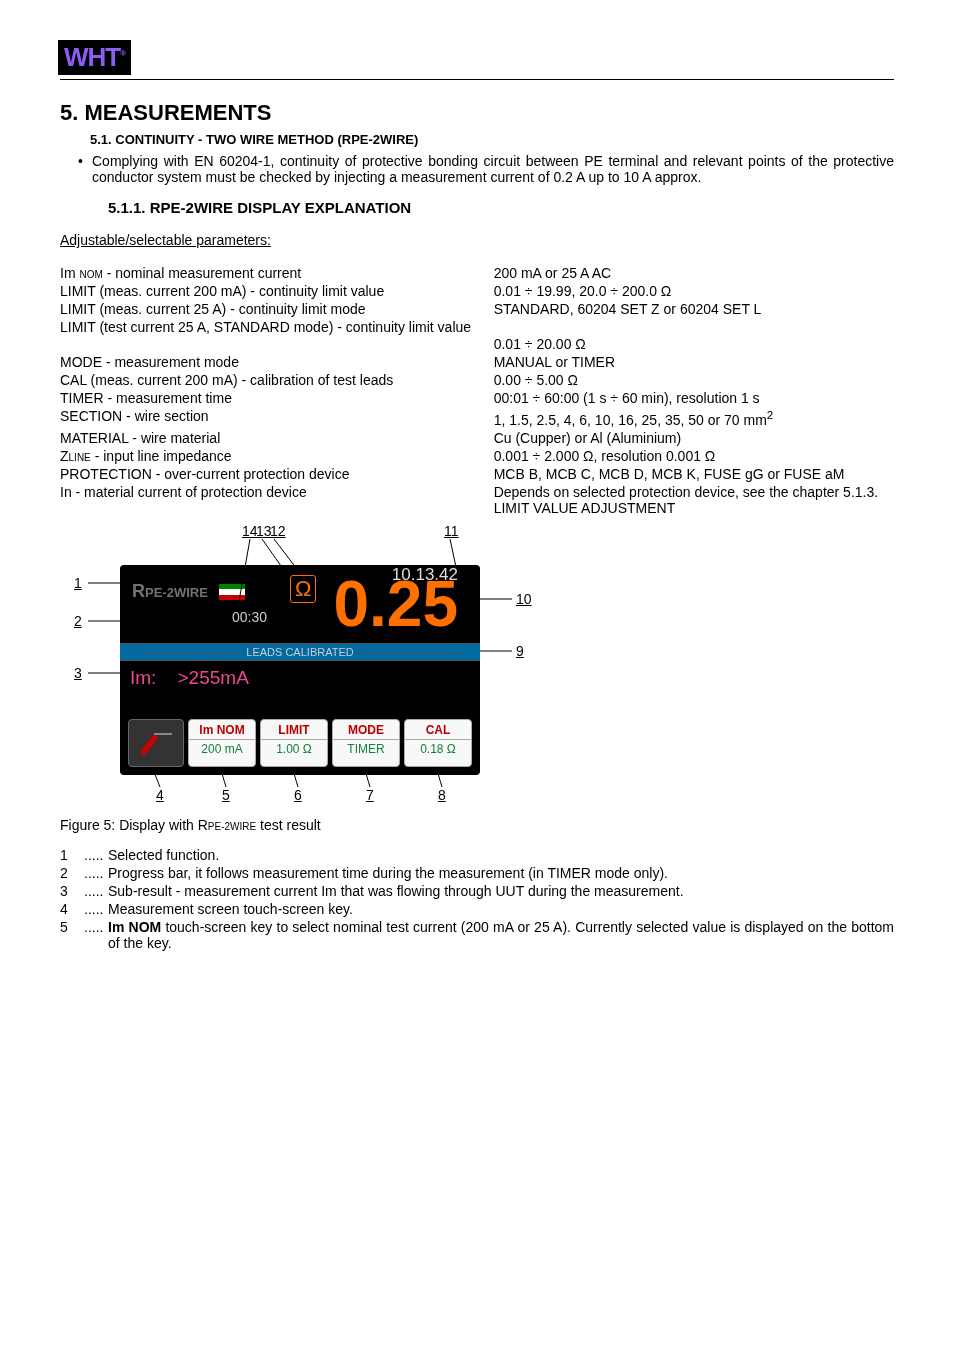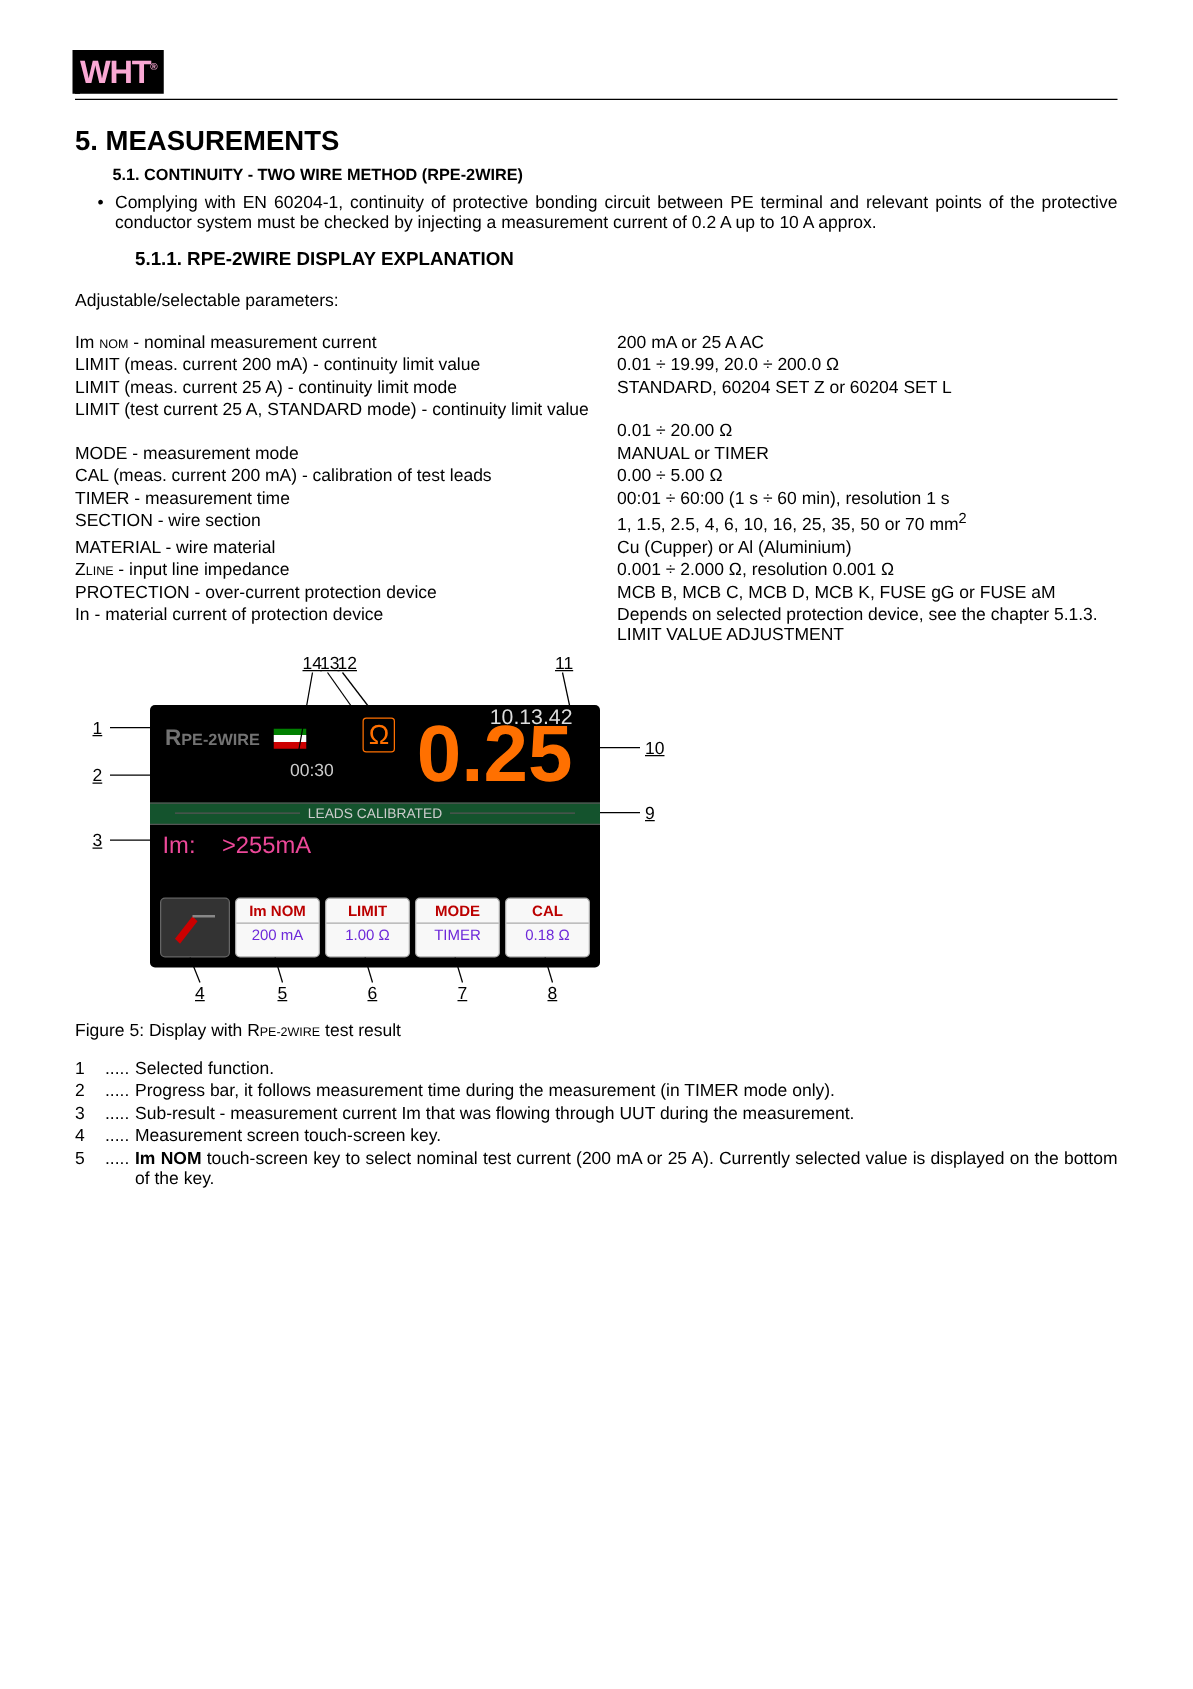--- a/index.html
+++ b/index.html
@@ -15,21 +15,21 @@
     border-bottom: 1px solid #000;
     padding-bottom: 4px;
     margin-bottom: 20px;
   }
   .logo {
     font-family: Arial, sans-serif;
     font-size: 26px;
     font-weight: 900;
     letter-spacing: -1px;
     background: #000;
-    color: #f9a8d4;
+    color: #8b5cf6;
     padding: 2px 6px 2px 4px;
     display: inline-block;
     position: relative;
   }
   .logo::before {
     content: "";
     position: absolute;
     left: -2px;
     top: 0;
     bottom: 0;
@@ -53,20 +53,21 @@
   }
   .para {
     margin: 6px 0 14px 18px;
     display: flex;
     text-align: justify;
   }
   .bullet {
     flex: 0 0 14px;
   }
   .params-heading {
+    text-decoration: underline;
     margin: 16px 0;
   }
   .params-table {
     border-collapse: collapse;
     width: 100%;
     font-size: 14px;
   }
   .params-table td {
     vertical-align: top;
     padding: 1px 0;
@@ -154,21 +155,21 @@
     position: absolute;
     top: 78px;
     left: 0;
     right: 0;
     border-top: 1px solid #555;
     border-bottom: 1px solid #555;
     text-align: center;
     color: #ccc;
     font-size: 11px;
     padding: 2px 0;
-    background: #14532d;
+    background: #0369a1;
   }
   .leads-row::before, .leads-row::after {
     content: "";
     display: inline-block;
     width: 100px;
     height: 0;
     border-top: 1px solid #555;
     vertical-align: middle;
     margin: 0 6px;
   }
@@ -203,21 +204,21 @@
     flex: 1;
     background: #f8f8f8;
     border: 1px solid #aaa;
     border-radius: 4px;
     text-align: center;
     font-size: 12px;
     padding: 3px 0;
     color: #000;
   }
   .sk .top { color: #b00; font-weight: bold; display: block; border-bottom: 1px solid #aaa; padding-bottom: 2px; margin-bottom: 2px; }
-  .sk .bot { color: #6d28d9; }
+  .sk .bot { color: #15803d; }
   .fig-caption {
     margin: 6px 0 14px 0;
   }
   .numbered-list {
     margin: 0;
     padding: 0;
   }
   .numbered-list .item {
     display: flex;
     margin: 2px 0;

